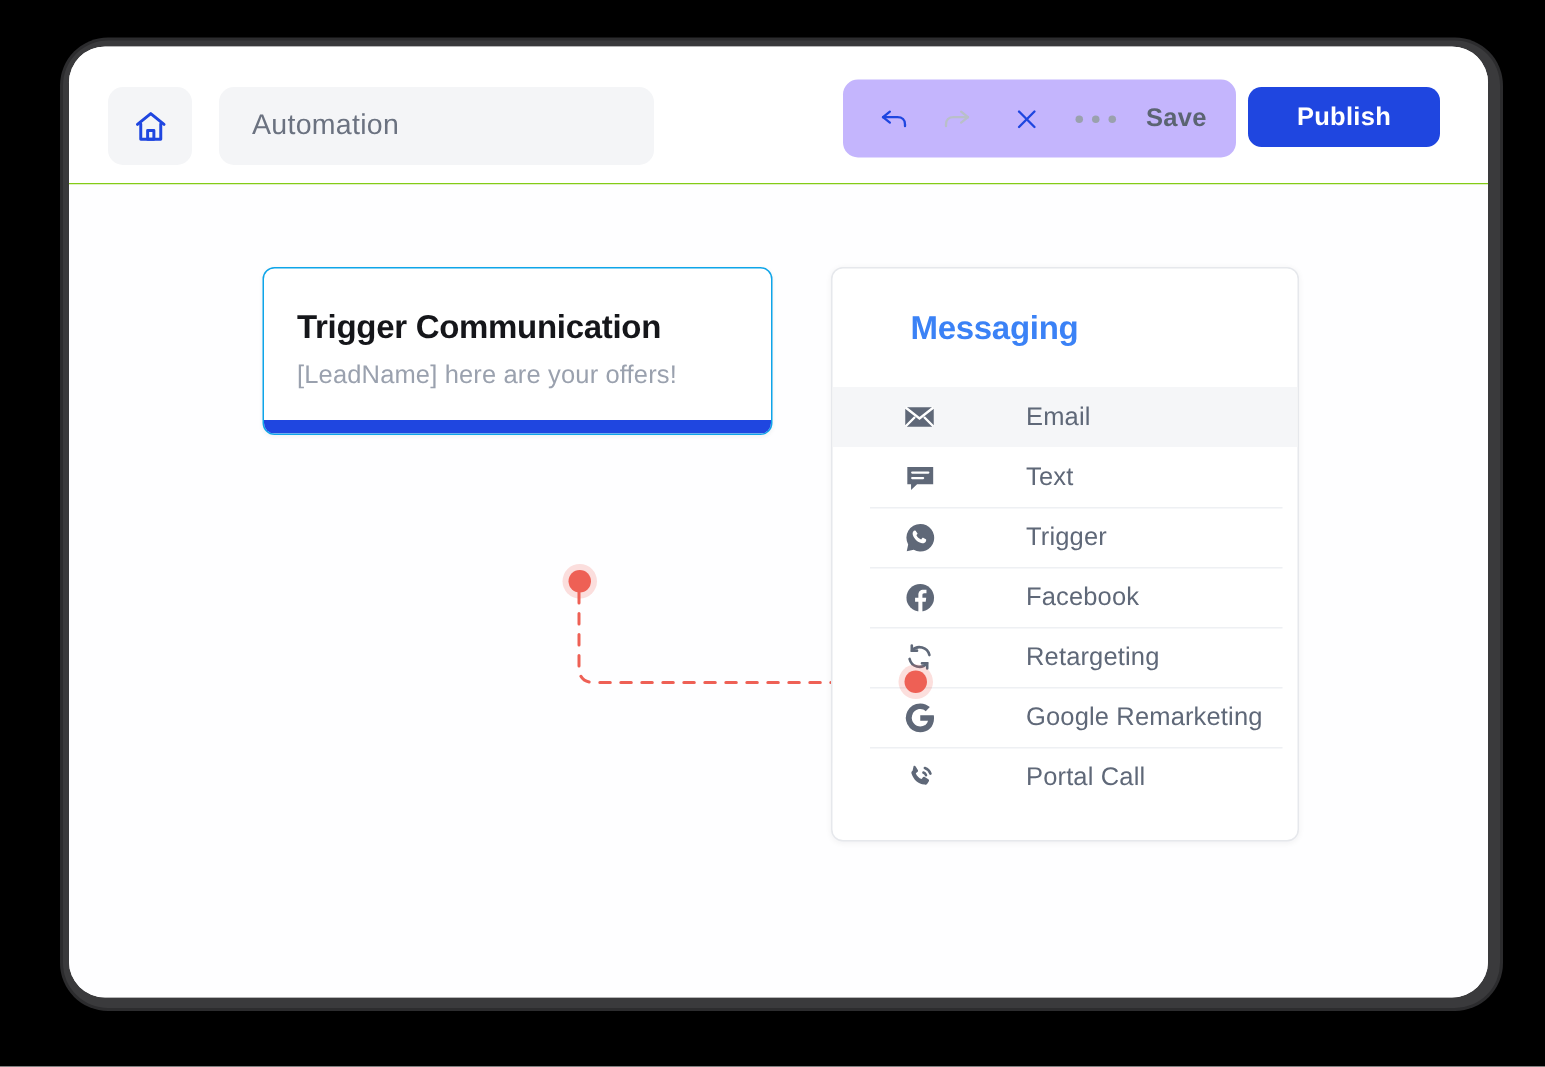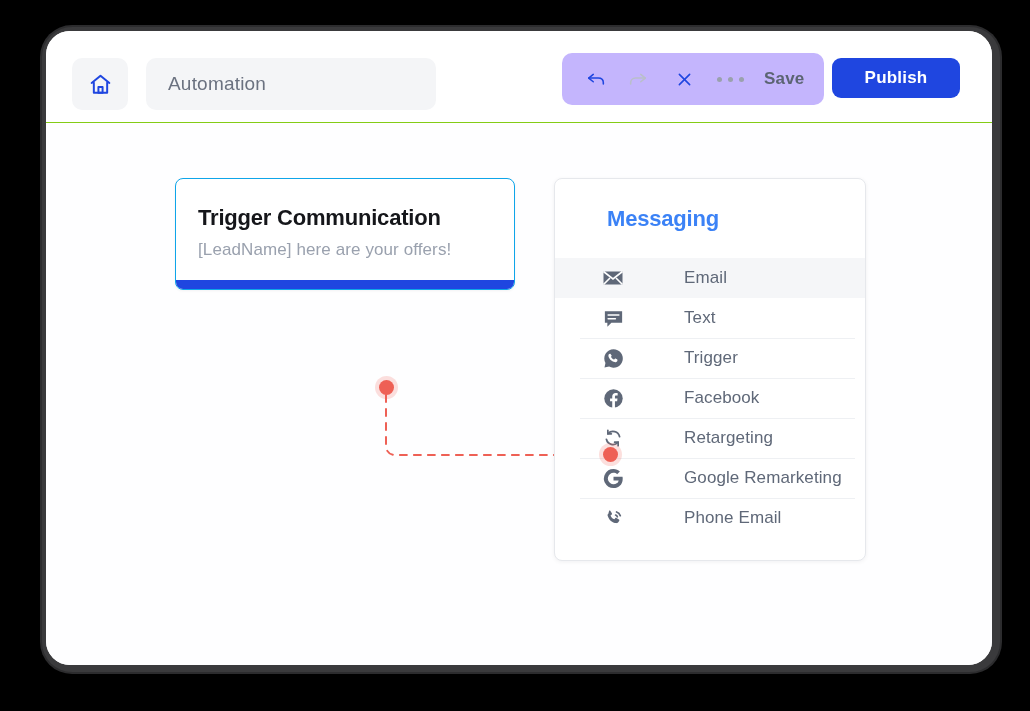--- a/index.html
+++ b/index.html
@@ -402,20 +402,20 @@
 
         <div class="msg-row">
           <div class="divider"></div>
           <span class="msg-icon">
             <svg width="23" height="23" viewBox="0 0 24 24" fill="none" stroke="#5f6878" stroke-width="1.8" stroke-linecap="round">
               <path d="M7.4 3.8c.5-.3 1.1-.15 1.4.35l1.5 2.5c.3.5.16 1.1-.32 1.42l-1.1.74c.7 1.9 2.2 3.4 4.1 4.1l.74-1.1c.32-.48.92-.62 1.42-.32l2.5 1.5c.5.3.65.9.35 1.4l-1 1.6c-.42.68-1.25 1-2.02.78C10.5 16.6 7.4 13.5 5.9 9.1c-.24-.76.08-1.6.76-2.02z" fill="#5f6878" stroke="none"></path>
               <path d="M15.2 5.2a6.2 6.2 0 0 1 3.9 3.9"></path>
               <path d="M14.2 8.4a3 3 0 0 1 1.8 1.8"></path>
             </svg>
           </span>
-          <span class="msg-label">Phone Email</span>
+          <span class="msg-label">Portal Call</span>
         </div>
 
       </div>
     </div>
 
   </div>
 </div>
 
 </body></html>

